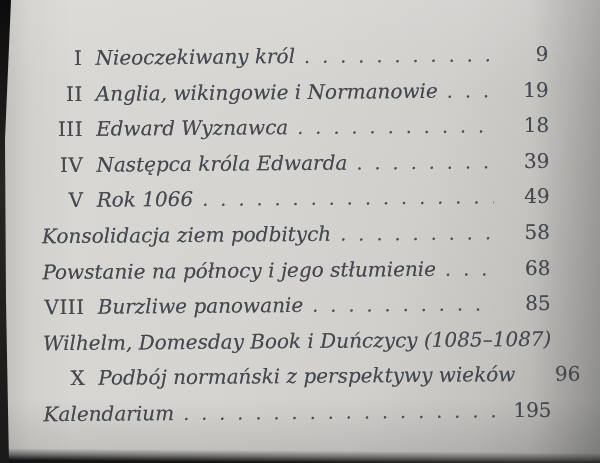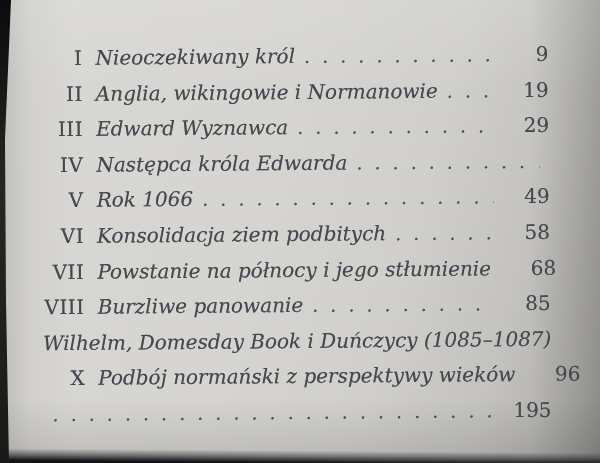--- a/index.html
+++ b/index.html
@@ -107,41 +107,40 @@
       <div class="row">
       <span class="num">II</span>
       <span class="title">Anglia, wikingowie i Normanowie</span>
       <span class="dots" aria-hidden="true">. . . . . . . . . . . . . . . . . . . . . . . . . . . . . . . . . . . . . . . . . . . . . . . . . . . . . . . . . . . . </span>
       <span class="pg">19</span>
     </div>
       <div class="row">
       <span class="num">III</span>
       <span class="title">Edward Wyznawca</span>
       <span class="dots" aria-hidden="true">. . . . . . . . . . . . . . . . . . . . . . . . . . . . . . . . . . . . . . . . . . . . . . . . . . . . . . . . . . . . </span>
-      <span class="pg">29</span>
+      <span class="pg">18</span>
     </div>
       <div class="row">
       <span class="num">IV</span>
       <span class="title">Następca króla Edwarda</span>
       <span class="dots" aria-hidden="true">. . . . . . . . . . . . . . . . . . . . . . . . . . . . . . . . . . . . . . . . . . . . . . . . . . . . . . . . . . . . </span>
+      <span class="pg">39</span>
     </div>
       <div class="row">
       <span class="num">V</span>
       <span class="title">Rok 1066</span>
       <span class="dots" aria-hidden="true">. . . . . . . . . . . . . . . . . . . . . . . . . . . . . . . . . . . . . . . . . . . . . . . . . . . . . . . . . . . . </span>
       <span class="pg">49</span>
     </div>
       <div class="row">
-      <span class="num">VI</span>
       <span class="title">Konsolidacja ziem podbitych</span>
       <span class="dots" aria-hidden="true">. . . . . . . . . . . . . . . . . . . . . . . . . . . . . . . . . . . . . . . . . . . . . . . . . . . . . . . . . . . . </span>
       <span class="pg">58</span>
     </div>
       <div class="row">
-      <span class="num">VII</span>
       <span class="title">Powstanie na północy i jego stłumienie</span>
       <span class="dots" aria-hidden="true">. . . . . . . . . . . . . . . . . . . . . . . . . . . . . . . . . . . . . . . . . . . . . . . . . . . . . . . . . . . . </span>
       <span class="pg">68</span>
     </div>
       <div class="row">
       <span class="num">VIII</span>
       <span class="title">Burzliwe panowanie</span>
       <span class="dots" aria-hidden="true">. . . . . . . . . . . . . . . . . . . . . . . . . . . . . . . . . . . . . . . . . . . . . . . . . . . . . . . . . . . . </span>
       <span class="pg">85</span>
     </div>
@@ -151,18 +150,19 @@
 
     </div>
       <div class="row">
       <span class="num">X</span>
       <span class="title">Podbój normański z perspektywy wieków</span>
       <span class="dots" aria-hidden="true">. . . . . . . . . . . . . . . . . . . . . . . . . . . . . . . . . . . . . . . . . . . . . . . . . . . . . . . . . . . . </span>
       <span class="pg">96</span>
     </div>
       <div class="row no-num">
 
+      <span class="title">Kalendarium</span>
       <span class="dots" aria-hidden="true">. . . . . . . . . . . . . . . . . . . . . . . . . . . . . . . . . . . . . . . . . . . . . . . . . . . . . . . . . . . . </span>
       <span class="pg">195</span>
     </div>
     </div>
 
 </div>
 
 </body></html>

